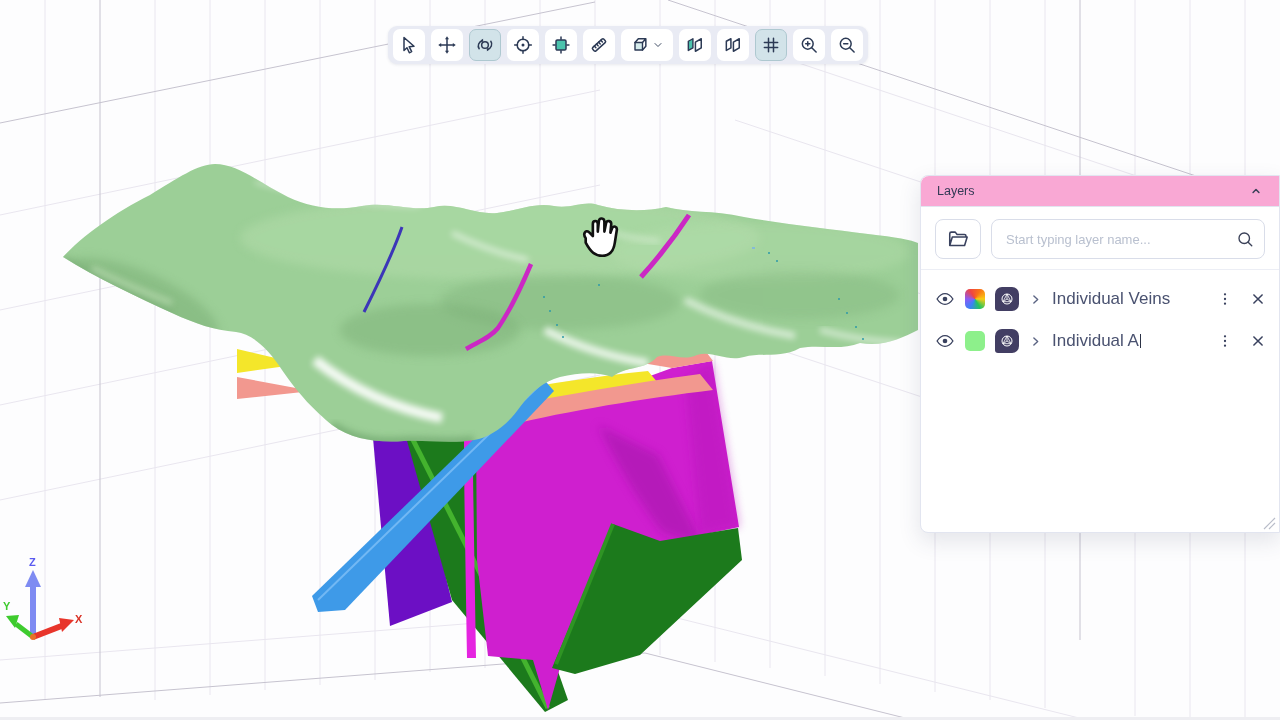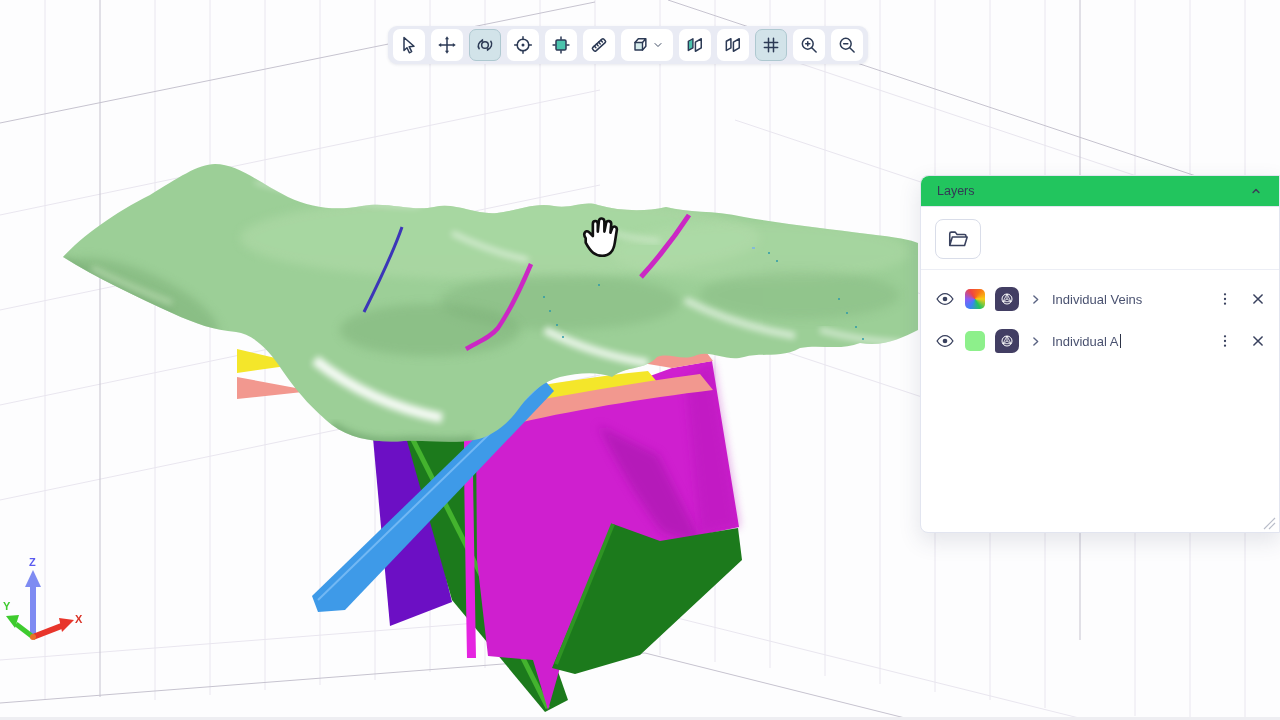--- a/index.html
+++ b/index.html
@@ -19,42 +19,42 @@
         display:flex;align-items:center;justify-content:center;cursor:pointer;padding:0;}
   .tbtn svg{width:20px;height:20px;}
   .tbtn.active{background:#d2e3e9;border-color:#aec8d0;}
   .tbtn.wide{width:52px;gap:2px;}
   .tico{stroke:#2c3a55;stroke-width:1.8;fill:none;stroke-linecap:round;stroke-linejoin:round;}
 
   
   .panel{position:absolute;left:920px;top:175px;width:360px;height:358px;background:#ffffff;
          border:1px solid #e2e5f0;border-radius:8px 0 0 8px;
          box-shadow:0 8px 22px rgba(55,60,95,.13);box-sizing:border-box;}
-  .panel-header{height:30px;background:#22c55e;border-bottom:1px solid #e2e5f0;
+  .panel-header{height:30px;background:#f9a8d4;border-bottom:1px solid #e2e5f0;
                 border-radius:8px 0 0 0;display:flex;align-items:center;
                 justify-content:space-between;padding:0 16px;}
   .panel-title{font-size:12.5px;color:#333a55;}
   .chev-up{width:14px;height:14px;cursor:pointer;}
   .search-row{display:flex;gap:10px;padding:12px 14px 10px 14px;border-bottom:1px solid #eceef5;}
   .folder-btn{width:46px;height:40px;background:#fff;border:1px solid #d9dde9;border-radius:8px;
               display:flex;align-items:center;justify-content:center;cursor:pointer;}
   .search-box{flex:1;height:40px;border:1px solid #d9dde9;border-radius:8px;display:flex;
               align-items:center;padding:0 10px 0 12px;box-sizing:border-box;}
   .search-box input{border:none;outline:none;flex:1;font-size:13px;color:#3a4158;
                     font-family:"Liberation Sans",sans-serif;background:transparent;}
   .search-box input::placeholder{color:#b9c0cf;}
   .layer-row{display:flex;align-items:center;height:42px;padding:0 14px;gap:10px;}
   .eye{width:20px;height:20px;cursor:pointer;flex:0 0 auto;}
   .swatch{width:20px;height:20px;border-radius:5px;flex:0 0 auto;cursor:pointer;}
   .swatch.multi{background:conic-gradient(from 210deg,#3b82f6,#8b5cf6,#ef4444,#f97316,#facc15,#22c55e,#3b82f6);}
   .badge{width:24px;height:24px;border-radius:7px 7px 7px 3px;background:#423e63;flex:0 0 auto;
          display:flex;align-items:center;justify-content:center;}
   .badge svg{width:16px;height:16px;}
   .chev-r{width:13px;height:13px;flex:0 0 auto;cursor:pointer;}
-  .layer-name{flex:1;font-size:13px;color:#4a5270;white-space:nowrap;overflow:hidden;}
+  .layer-name{flex:1;font-size:17px;color:#4a5270;white-space:nowrap;overflow:hidden;}
   .caret{display:inline-block;width:1.5px;height:14px;background:#2c3246;vertical-align:-2px;margin-left:1px;}
   .kebab{width:16px;height:16px;cursor:pointer;flex:0 0 auto;}
   .xbtn{width:14px;height:14px;cursor:pointer;flex:0 0 auto;margin-left:8px;}
   .resize-handle{position:absolute;right:3px;bottom:2px;width:14px;height:14px;cursor:nwse-resize;}
 
   
   .hand{position:absolute;left:578px;top:214px;width:44px;height:48px;pointer-events:none;}
 
   .bottom-strip{position:absolute;left:0;bottom:0;width:1280px;height:3px;background:#eeeef2;}
 </style>
@@ -283,20 +283,27 @@
         <path d="M7,14.5 L12,9.5 L17,14.5" stroke="#3a4158" stroke-width="2.6" fill="none" stroke-linecap="round" stroke-linejoin="round"></path>
       </svg>
     </div>
 
     <div class="search-row">
       <button class="folder-btn">
         <svg width="22" height="22" viewBox="0 0 24 24">
           <path d="M3,19 V6.2 C3,5.2 3.7,4.5 4.7,4.5 H9 L11,7 H19 C20,7 20.7,7.7 20.7,8.7 V9.8 M3,19 L5.8,9.8 H22 L19.2,19 Z" fill="none" stroke="#39415e" stroke-width="1.7" stroke-linecap="round" stroke-linejoin="round"></path>
         </svg>
       </button>
+      <div class="search-box">
+        <input type="text" value="" placeholder="Start typing layer name..." style="">
+        <svg width="18" height="18" viewBox="0 0 24 24">
+          <circle cx="11" cy="11" r="7" fill="none" stroke="#3a4158" stroke-width="1.8"></circle>
+          <path d="M16.2,16.2 L21,21" stroke="#3a4158" stroke-width="1.8" stroke-linecap="round"></path>
+        </svg>
+      </div>
     </div>
 
     <div class="layer-row" style="margin-top:8px;">
       <svg class="eye" viewBox="0 0 24 24">
         <path d="M2.5,12 C5.5,7.3 9,5.5 12,5.5 C15,5.5 18.5,7.3 21.5,12 C18.5,16.7 15,18.5 12,18.5 C9,18.5 5.5,16.7 2.5,12 Z" fill="none" stroke="#39415e" stroke-width="1.6"></path>
         <circle cx="12" cy="12" r="2.8" fill="#39415e"></circle>
       </svg>
       <span class="swatch multi"></span>
       <span class="badge">
         <svg viewBox="0 0 24 24">

